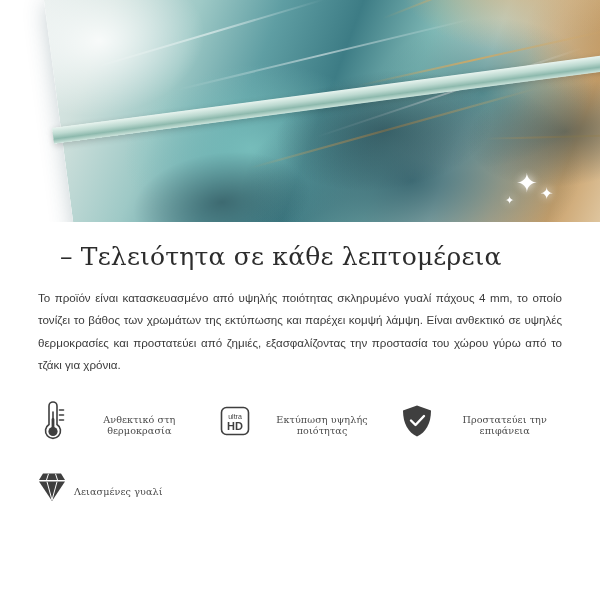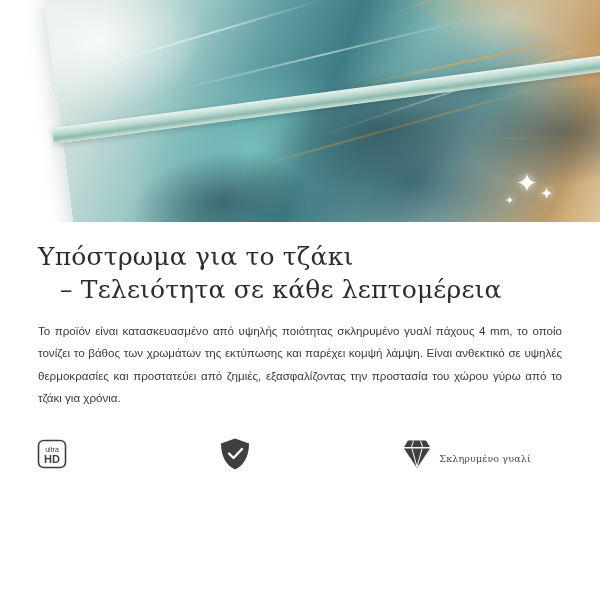--- a/index.html
+++ b/index.html
@@ -177,62 +177,79 @@
       <div class="dark" style="left:60px; top:180px; width:180px; height:100px;"></div>
     </div>
     <div class="glass-edge"></div>
     <span class="sparkle" style="left:516px; top:170px;">✦</span>
     <span class="sparkle s2" style="left:540px; top:186px;">✦</span>
     <span class="sparkle s3" style="left:505px; top:195px;">✦</span>
   </div>
 
   <div class="content">
     <h1 class="headline">
-      <span>Υπόστρωμα για το τζάκι</span>
       <span class="l2">– Τελειότητα σε κάθε λεπτομέρεια</span>
     </h1>
     <p class="body-copy">Το προϊόν είναι κατασκευασμένο από υψηλής ποιότητας σκληρυμένο γυαλί πάχους 4 mm, το οποίο τονίζει το βάθος των χρωμάτων της εκτύπωσης και παρέχει κομψή λάμψη. Είναι ανθεκτικό σε υψηλές θερμοκρασίες και προστατεύει από ζημιές, εξασφαλίζοντας την προστασία του χώρου γύρω από το τζάκι για χρόνια.</p>
   </div>
 
   <div class="features">
 
+    <div class="feature">
+      <div class="feature-icon">
+        <svg width="44" height="46" viewBox="0 0 44 46">
+          <g fill="none" stroke="#3f3f3f" stroke-width="1.6" stroke-linecap="round">
+            <path d="M19 8a4 4 0 0 1 8 0v18.5a7.5 7.5 0 1 1-8 0z"></path>
+            <line x1="23" y1="14" x2="23" y2="30"></line>
+            <line x1="29.5" y1="12" x2="33.5" y2="12"></line>
+            <line x1="29.5" y1="17" x2="33.5" y2="17"></line>
+            <line x1="29.5" y1="22" x2="33.5" y2="22"></line>
+          </g>
+          <circle cx="23" cy="33.5" r="4.6" fill="#3f3f3f"></circle>
+          <rect x="21.6" y="20" width="2.8" height="13" rx="1.4" fill="#3f3f3f"></rect>
+        </svg>
+      </div>
+      <div class="feature-label">Ανθεκτικό στη θερμοκρασία</div>
+    </div>
 
     <div class="feature">
       <div class="feature-icon">
         <svg width="44" height="46" viewBox="0 0 44 46">
           <rect x="8.5" y="9.5" width="27" height="27" rx="5" fill="none" stroke="#3f3f3f" stroke-width="1.6"></rect>
           <text x="22" y="21" font-family="Liberation Sans, sans-serif" font-size="7" fill="#3f3f3f" text-anchor="middle">ultra</text>
           <text x="22" y="32" font-family="Liberation Sans, sans-serif" font-size="11" font-weight="bold" fill="#3f3f3f" text-anchor="middle">HD</text>
         </svg>
       </div>
+      <div class="feature-label">Εκτύπωση υψηλής ποιότητας</div>
     </div>
 
     <div class="feature">
       <div class="feature-icon">
         <svg width="44" height="46" viewBox="0 0 44 46">
           <path d="M22 7.5 L36 12.5 C36 26 30.5 34.5 22 38.5 C13.5 34.5 8 26 8 12.5 Z" fill="#3f3f3f"></path>
           <path d="M16 22.5 l4.5 4.5 L29 18" fill="none" stroke="#ffffff" stroke-width="2.4" stroke-linecap="round" stroke-linejoin="round"></path>
         </svg>
       </div>
+      <div class="feature-label">Προστατεύει την επιφάνεια</div>
     </div>
 
     <div class="feature">
       <div class="feature-icon">
         <svg width="44" height="46" viewBox="0 0 44 46">
           <g fill="#3f3f3f">
             <path d="M9 17.5 L35 17.5 L22 37 Z"></path>
             <path d="M13 9.5 L31 9.5 L35 16 L9 16 Z"></path>
           </g>
           <g stroke="#ffffff" stroke-width="1" fill="none">
             <line x1="16.5" y1="16" x2="18.5" y2="9.8"></line>
             <line x1="27.5" y1="16" x2="25.5" y2="9.8"></line>
             <line x1="22" y1="36" x2="17" y2="17.8"></line>
             <line x1="22" y1="36" x2="27" y2="17.8"></line>
           </g>
         </svg>
       </div>
-      <div class="feature-label">Σκληρυμένο γυαλί</div>
+      <div class="feature-label">Λειασμένες γυαλί</div>
     </div>
 
 
 
   </div>
 </div>
 
 </body></html>

